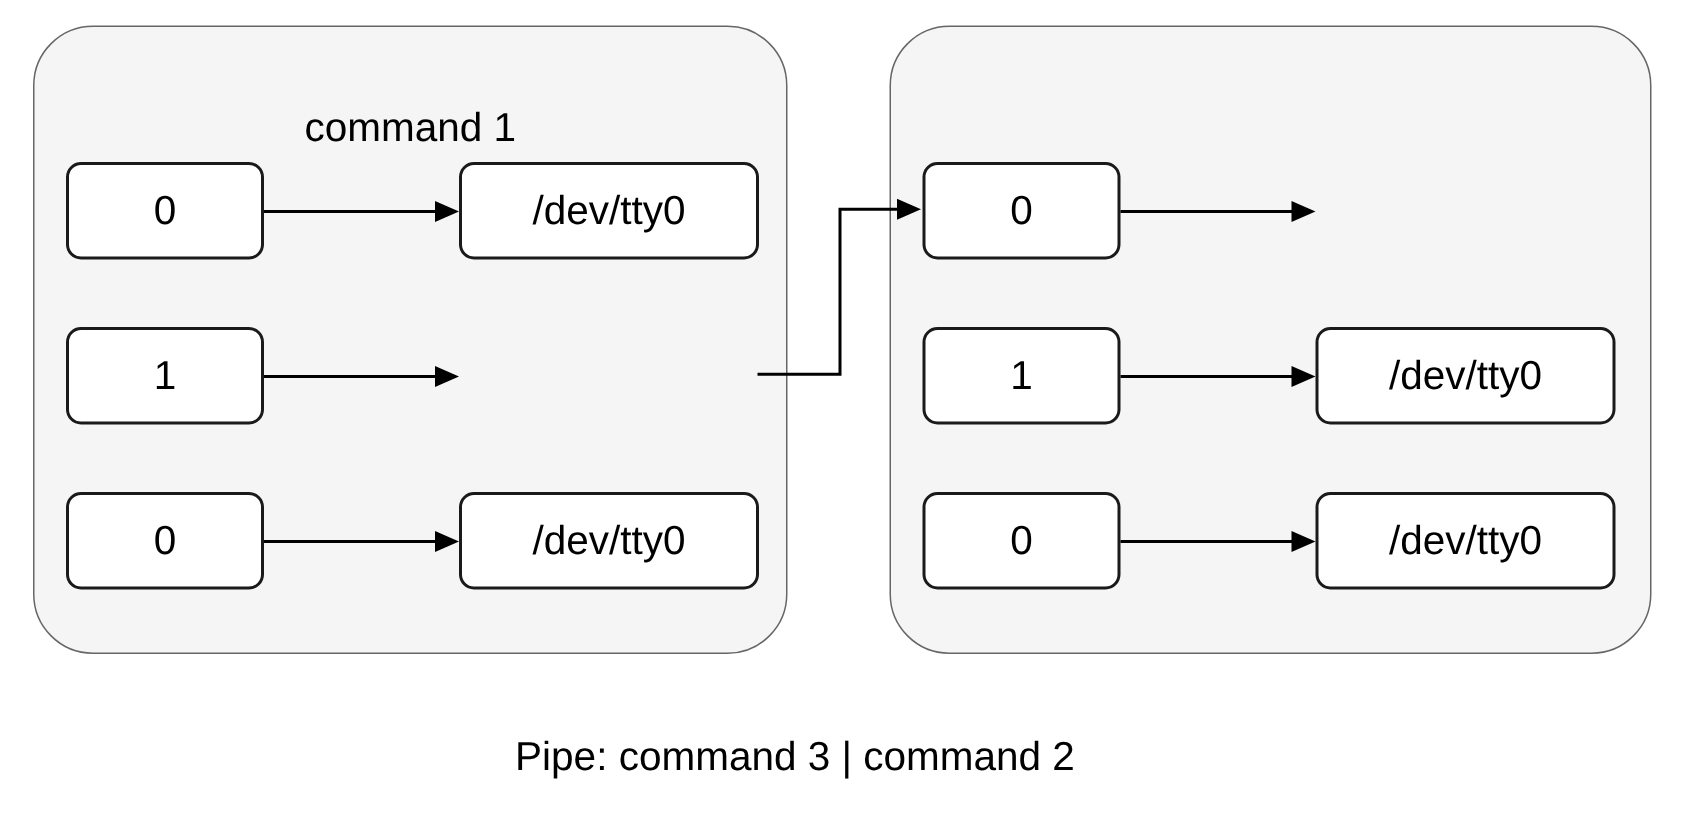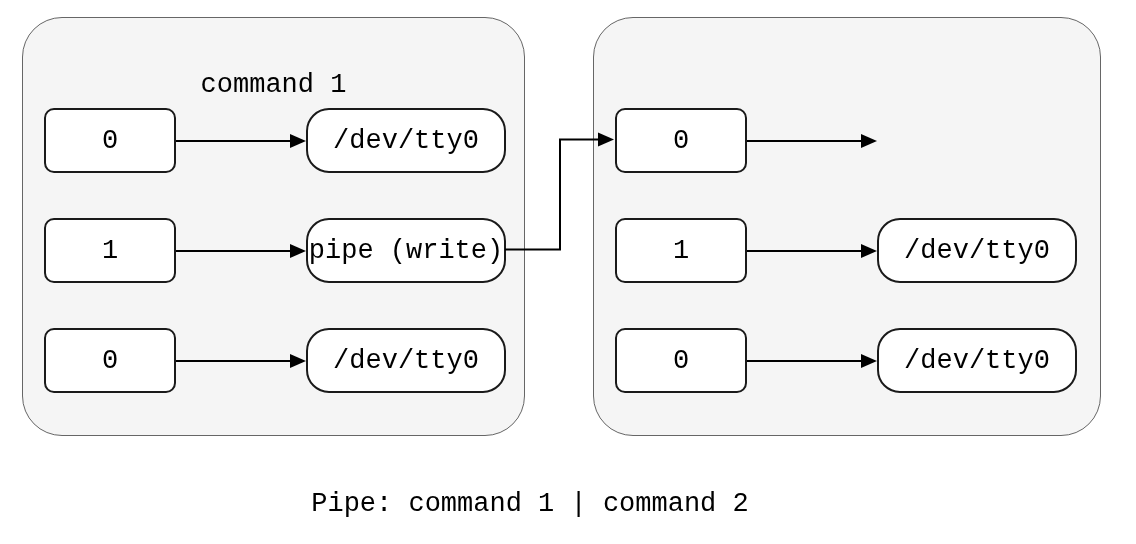--- a/index.html
+++ b/index.html
@@ -14,21 +14,21 @@
   * { margin: 0; padding: 0; box-sizing: border-box; }
   html, body {
     width: 1136px; height: 544px;
     background: var(--canvas-bg);
     font-family: "Liberation Sans", sans-serif;
     color: var(--text);
     overflow: hidden;
   }
   .canvas {
     position: relative;
-    width: 900px; height: 544px; font-family: Liberation Mono, monospace;
+    width: 900px; height: 544px;
   }
   .group {
     position: absolute;
     top: 17px;
     height: 419px;
     background: var(--group-fill);
     border: 1px solid var(--group-stroke);
     border-radius: 40px;
   }
   .group.c1 { left: 22px;  width: 503px; }
@@ -56,21 +56,21 @@
     background: var(--node-fill);
     border: 2px solid var(--node-stroke);
     border-radius: 10px;
     display: flex;
     align-items: center;
     justify-content: center;
     font-size: 27px;
     white-space: nowrap;
   }
   .node.fd     { left: 21px;  width: 132px; }
-  .node.target { left: 283px; width: 200px; border-radius: 23px; }
+  .node.target { left: 283px; width: 200px; }
   .arrow {
     position: absolute;
     left: 153px;
     width: 130px;
     top: 0;
     height: 65px;
   }
   .arrow .shaft {
     position: absolute;
     left: 0;
@@ -125,21 +125,20 @@
       </div>
       <div class="node target">/dev/tty0</div>
     </div>
 
     <div class="row r2">
       <div class="node fd">1</div>
       <div class="arrow">
         <span class="shaft"></span>
         <span class="head"></span>
       </div>
-      <div class="node target">pipe (write)</div>
     </div>
 
     <div class="row r3">
       <div class="node fd">0</div>
       <div class="arrow">
         <span class="shaft"></span>
         <span class="head"></span>
       </div>
       <div class="node target">/dev/tty0</div>
     </div>
@@ -172,14 +171,14 @@
       </div>
       <div class="node target">/dev/tty0</div>
     </div>
   </div>
 
   <svg class="pipe-link" viewBox="0 0 1136 544" xmlns="http://www.w3.org/2000/svg">
     <polyline points="505,249.5 560,249.5 560,139.5 598,139.5"></polyline>
     <polygon points="598,132.5 614,139.5 598,146.5"></polygon>
   </svg>
 
-  <div class="caption">Pipe: command 1 | command 2</div>
+  <div class="caption">Pipe: command 3 | command 2</div>
 </div>
 
 </body></html>

